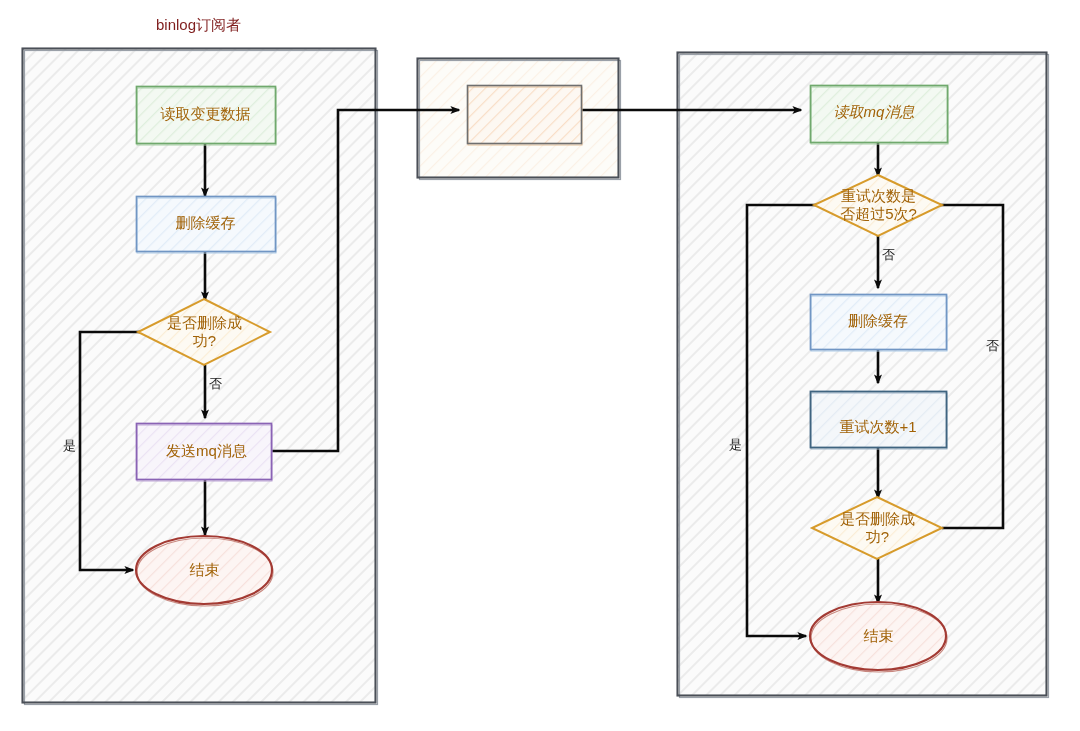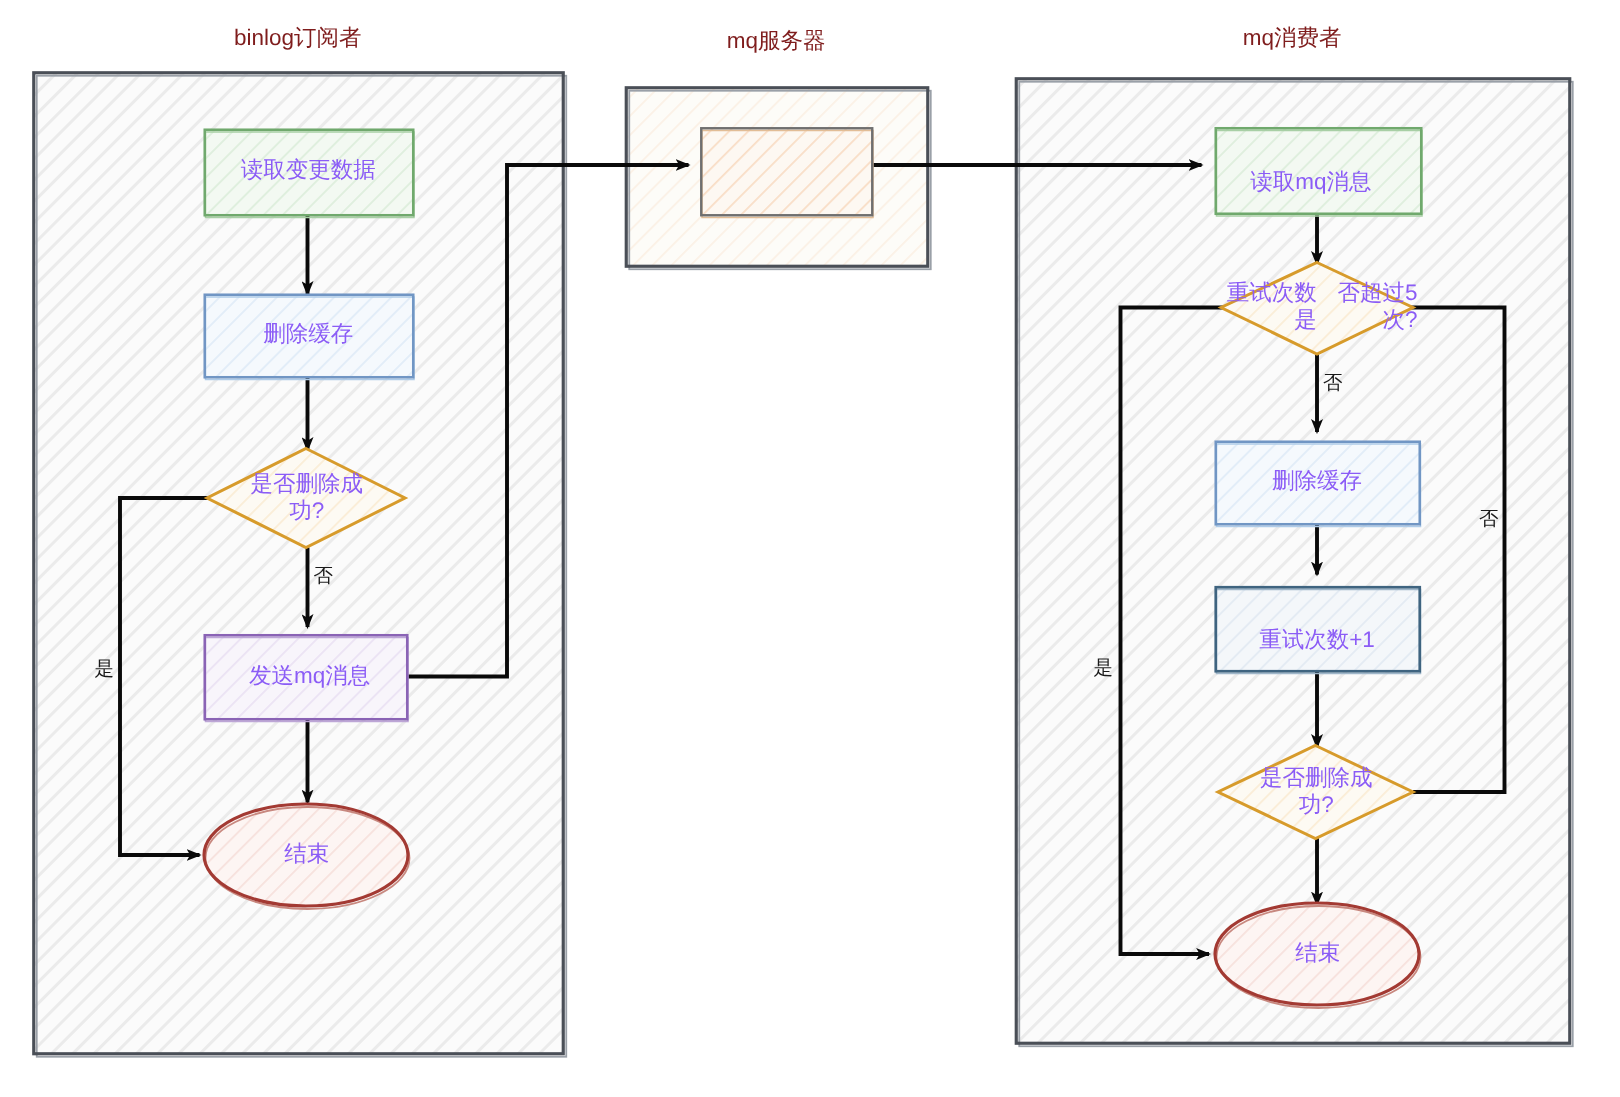--- a/index.html
+++ b/index.html
@@ -30,23 +30,23 @@
     font-size: 15px;
     color: #7f1d1d;
     white-space: nowrap;
     font-family: "Liberation Sans", "DejaVu Sans", sans-serif;
   }
   .node-label {
     position: absolute;
     display: flex;
     align-items: center;
     justify-content: center;
-    text-align: right;
+    text-align: left;
     font-size: 15px;
-    color: #8b5cf6;
+    color: #a16207;
     line-height: 1.22;
     pointer-events: none;
     font-family: "Liberation Sans", "DejaVu Sans", sans-serif;
   }
   .edge-label {
     position: absolute;
     font-size: 13px;
     color: #1a1a1a;
     white-space: nowrap;
     font-family: "Liberation Sans", "DejaVu Sans", sans-serif;
@@ -217,38 +217,36 @@
 
     <g>
       <ellipse cx="878" cy="636" rx="68" ry="34" fill="#fdf5f3"></ellipse>
       <ellipse cx="878" cy="636" rx="68" ry="34" fill="url(#hatch-red)" opacity="0.5"></ellipse>
       <ellipse cx="879" cy="638" rx="68" ry="34" fill="none" stroke="#c8887f" stroke-width="1.2"></ellipse>
       <ellipse cx="878" cy="636" rx="68" ry="34" fill="none" stroke="#a33a33" stroke-width="2.1"></ellipse>
     </g>
   </svg>
 
   <div class="lane-title" style="left:22px; top:16px; width:353px;">binlog订阅者</div>
-  <div class="lane-title" style="left:417px; top:18px; width:201px;">mq服务器</div>
-  <div class="lane-title" style="left:677px; top:16px; width:369px;">mq消费者</div>
 
   <div class="node-label" style="left:136px; top:86px; width:139px; height:57px;">读取变更数据</div>
   <div class="node-label" style="left:136px; top:196px; width:139px; height:55px;">删除缓存</div>
 
   <div class="node-label" style="left:138px; top:302px; width:133px; height:60px; flex-direction:column;">
     <span>是否删除成</span>
     <span>功?</span>
   </div>
 
   <div class="node-label" style="left:136px; top:423px; width:141px; height:56px;">发送mq消息</div>
   <div class="node-label" style="left:136px; top:540px; width:137px; height:60px;">结束</div>
 
 
-  <div class="node-label" style="left:810px; top:94px; width:128px; height:57px;">读取mq消息</div>
-
-  <div class="node-label" style="left:812px; top:175px; width:133px; height:60px; flex-direction:row;">
+  <div class="node-label" style="left:810px; top:84px; width:128px; height:57px;font-style:italic;">读取mq消息</div>
+
+  <div class="node-label" style="left:812px; top:175px; width:133px; height:60px; flex-direction:column;">
     <span>重试次数是</span>
     <span>否超过5次?</span>
   </div>
 
   <div class="node-label" style="left:810px; top:294px; width:136px; height:55px;">删除缓存</div>
   <div class="node-label" style="left:810px; top:391px; width:136px; height:72px;">重试次数+1</div>
 
   <div class="node-label" style="left:811px; top:498px; width:133px; height:60px; flex-direction:column;">
     <span>是否删除成</span>
     <span>功?</span>

